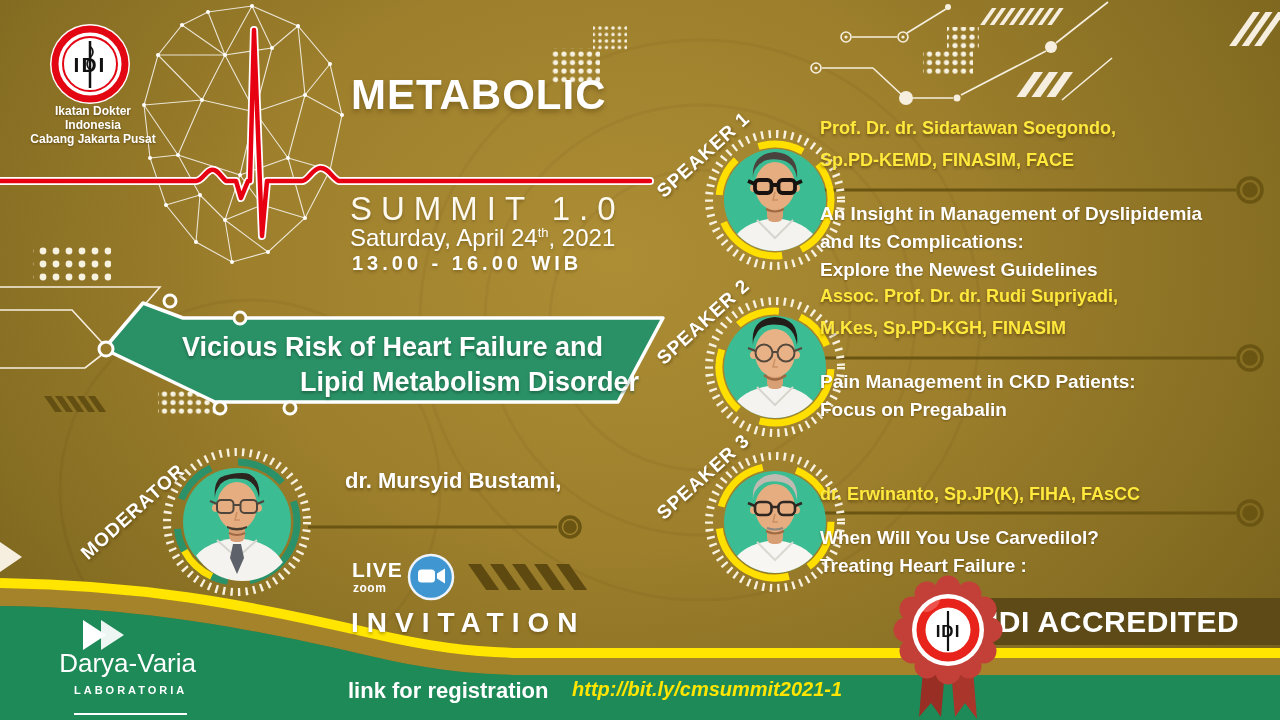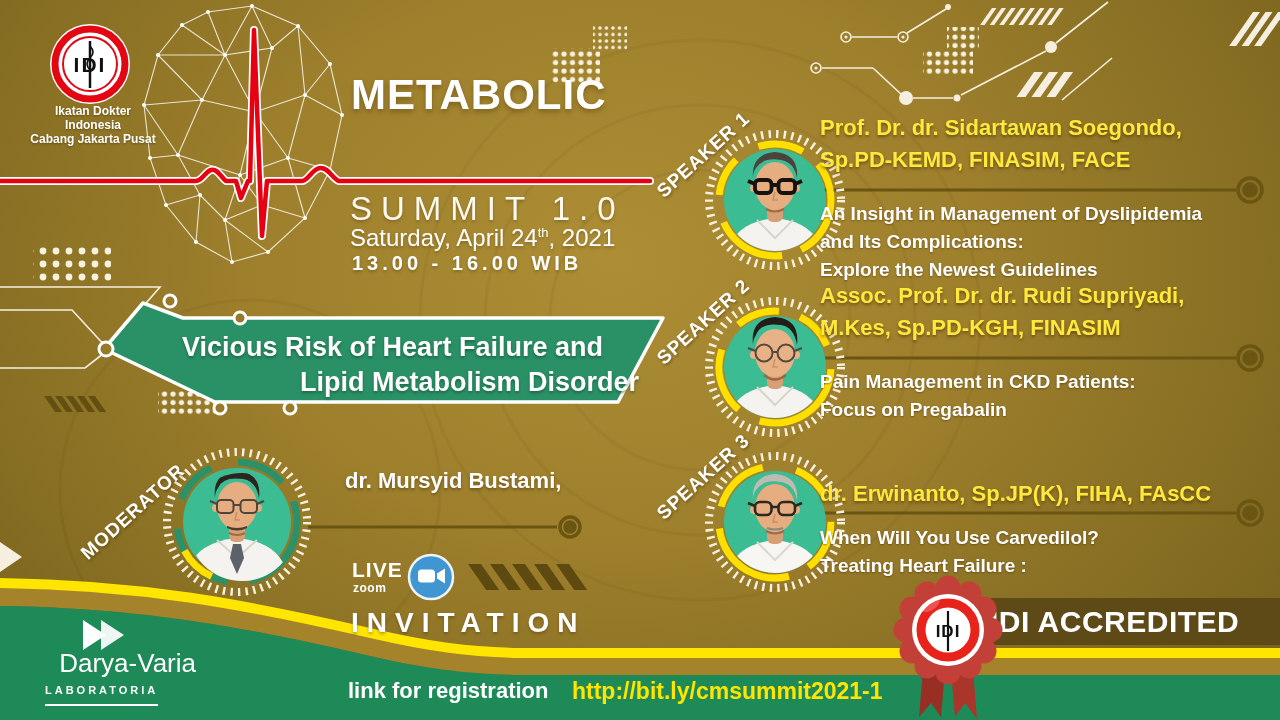--- a/index.html
+++ b/index.html
@@ -18,36 +18,36 @@
   .date-line{left:350px;top:224px;color:#fff;font-size:24px;text-shadow:0 2px 3px rgba(60,40,0,.3);}
   .date-line sup{font-size:13px;}
   .time-line{left:352px;top:252px;color:#fff;font-size:20px;font-weight:bold;letter-spacing:4px;text-shadow:0 2px 3px rgba(60,40,0,.3);}
   
   .banner-text{left:140px;top:330px;width:505px;color:#fff;font-weight:bold;font-size:27px;line-height:35px;text-shadow:0 2px 3px rgba(20,70,45,.55);}
   .banner-text .l1{text-align:center;}
   .banner-text .l2{text-align:right;padding-right:6px;}
   
   .role-label{color:#fff;font-weight:bold;font-size:19px;letter-spacing:1px;transform:rotate(-42deg);transform-origin:0 50%;text-shadow:0 2px 3px rgba(60,40,0,.45);}
   
-  .sp-name{color:#ffe93d;font-weight:bold;font-size:22px;line-height:32px;text-shadow:0 2px 3px rgba(70,45,0,.55);}
+  .sp-name{color:#ffe93d;font-weight:bold;font-size:18px;line-height:32px;text-shadow:0 2px 3px rgba(70,45,0,.55);}
   .sp-topic{color:#fff;font-weight:bold;font-size:19px;line-height:28px;text-shadow:0 1px 2px rgba(70,45,0,.5);}
   .mod-name{color:#fff;font-weight:bold;font-size:22px;line-height:31px;text-shadow:0 2px 3px rgba(70,45,0,.5);text-align:right;}
   
   .live-word{left:352px;top:560px;color:#fff;font-weight:bold;font-size:21px;letter-spacing:1px;line-height:20px;}
   .zoom-word{left:353px;top:580px;color:#fff;font-weight:bold;font-size:12px;line-height:16px;letter-spacing:.5px;}
   .invitation{left:351px;top:607px;color:#fff;font-weight:bold;font-size:28px;letter-spacing:8px;text-shadow:0 2px 3px rgba(60,40,0,.35);}
   
   .accr-band{left:905px;top:598px;width:375px;height:47px;background:#5d4a17;}
   .accr-text{left:990px;top:598px;height:47px;line-height:47px;color:#fff;font-weight:bold;font-size:30px;letter-spacing:.5px;}
   
   .reg-label{left:348px;top:678px;color:#fff;font-weight:bold;font-size:22px;}
-  .reg-url{left:572px;top:678px;color:#ffe500;font-weight:bold;font-size:23px;text-decoration:none;cursor:pointer;}
+  .reg-url{left:572px;top:678px;color:#ffe500;font-weight:bold;font-size:20px;text-decoration:none;cursor:pointer;font-style:italic;}
   
   .sponsor-name{left:36px;top:648px;width:160px;text-align:right;color:#fff;font-size:26px;font-weight:400;}
-  .sponsor-sub{left:45px;top:684px;color:#fff;font-weight:bold;font-size:11px;letter-spacing:3px;border-bottom:2px solid #fff;padding-bottom:8px;}
+  .sponsor-sub{left:74px;top:684px;color:#fff;font-weight:bold;font-size:11px;letter-spacing:3px;border-bottom:2px solid #fff;padding-bottom:17px;}
 </style>
 </head>
 <body>
 
 <div id="stage">
 
   <svg class="abs" width="1280" height="720" viewBox="0 0 1280 720">
     <defs>
       <pattern id="dotsBig" width="13" height="13" patternUnits="userSpaceOnUse">
         <circle cx="4" cy="4" r="3.4" fill="#f7f1e0"></circle>

